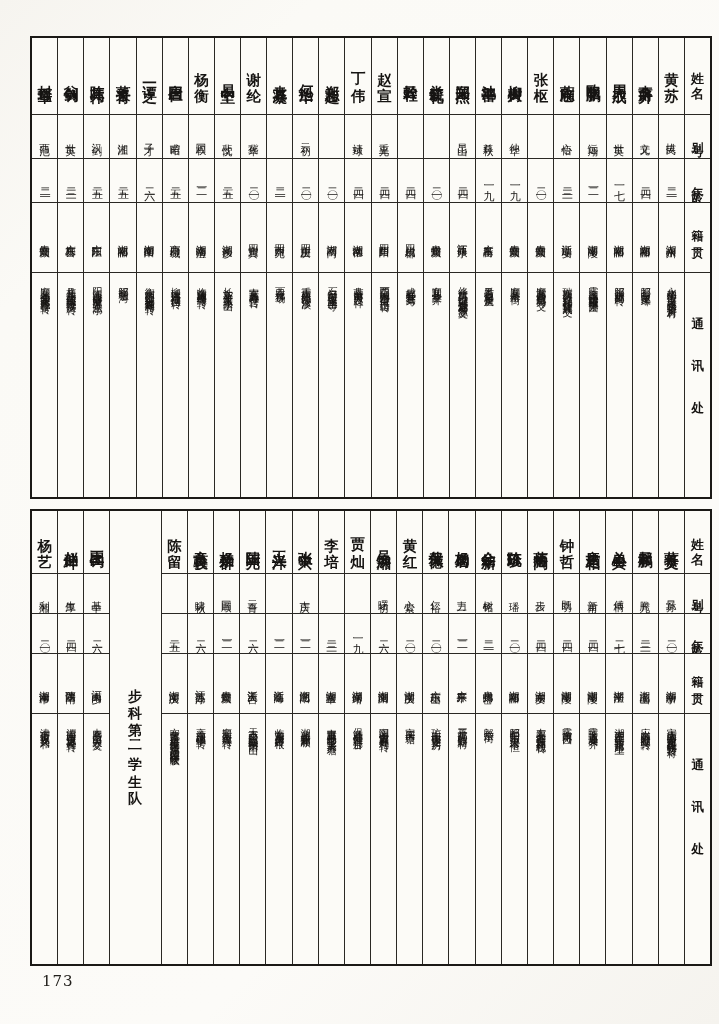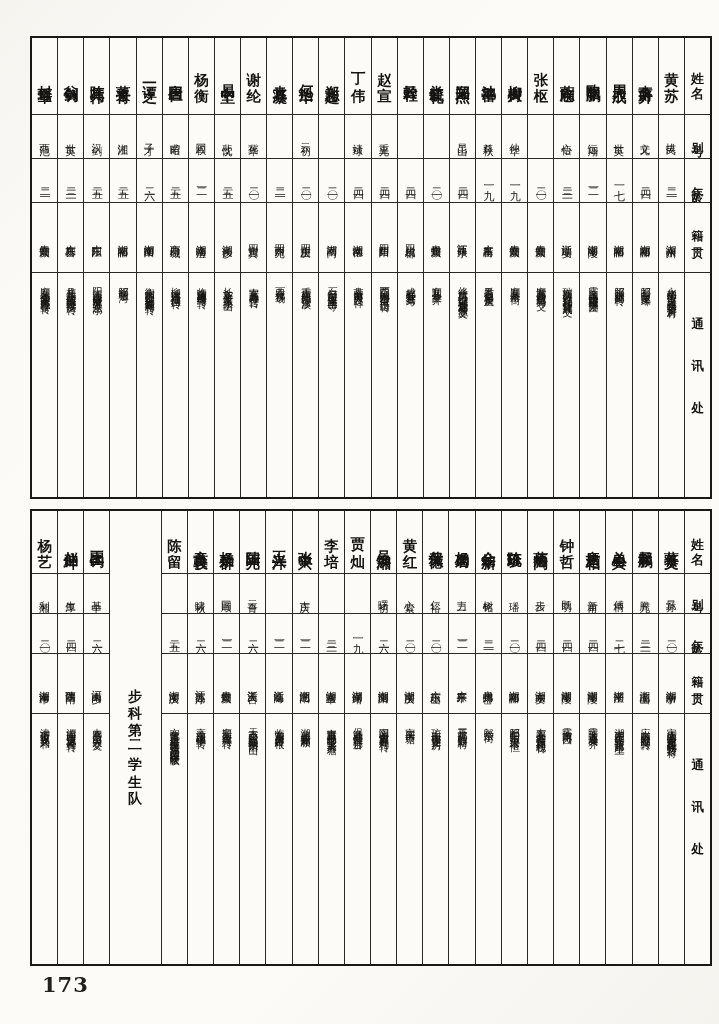--- a/index.html
+++ b/index.html
@@ -54,23 +54,22 @@
   .col-header .c-alias .vtext{font-size:12px;letter-spacing:5px;}
   .col-header .c-age .vtext{font-size:12px;letter-spacing:5px;}
   .col-header .c-origin .vtext{font-size:12px;letter-spacing:18px;}
   .col-header .c-addr .vtext{font-size:12.5px;letter-spacing:42px;margin-top:28px;}
 
   .col-divider .cell{height:100%;}
   .col-divider .vtext{font-size:14px;font-weight:700;letter-spacing:17px;}
 
   .page-number{
     position:absolute;left:42px;top:972px;
-    font-size:21px;letter-spacing:1px;color:#22201c;
+    font-size:15px;letter-spacing:1px;color:#22201c;
     font-family:"DejaVu Serif","Liberation Serif",serif;
-    font-weight:bold;
   }
 </style>
 </head>
 <body>
 
 <div class="page">
   <div class="table-section table-top">
       <div class="col col-header">
     <div class="cell c-name">
           <span class="vtext">姓名</span>

